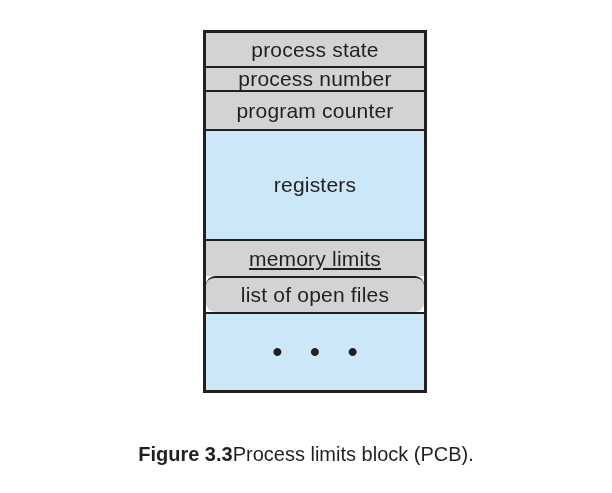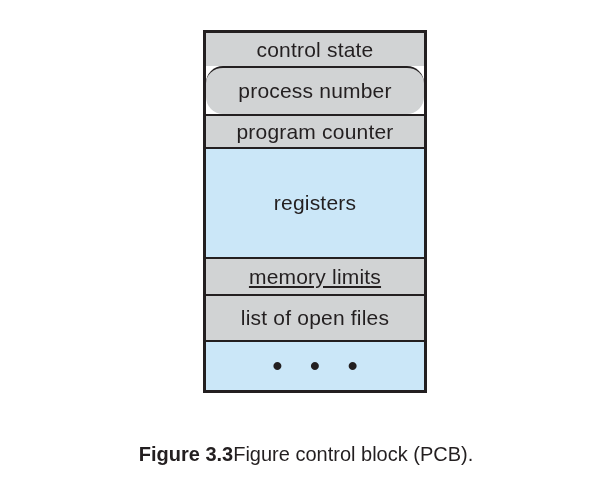--- a/index.html
+++ b/index.html
@@ -35,25 +35,25 @@
     font-size: 21px;
     letter-spacing: 0.2px;
     color: #231f20;
   }
   .pcb-row + .pcb-row {
     border-top: 2px solid #231f20;
   }
   .fill-gray { background: #d1d3d4; }
   .fill-blue { background: #cbe7f8; }
   .row-1 { height: 33px; }
-  .row-2 { height: 48px; border-radius: 17px; }
-  .row-3 { height: 33px; }
+  .row-2 { height: 24px; }
+  .row-3 { height: 39px; }
   .row-4 { height: 110px; }
   .row-5 { height: 37px; text-decoration: underline; }
-  .row-6 { height: 46px; }
+  .row-6 { height: 36px; border-radius: 9px; }
   .row-7 { flex: 1; }
   .dots {
     font-size: 28px;
     font-weight: bold;
     letter-spacing: 10px;
     padding-left: 10px; 
   }
   .caption {
     position: absolute;
     left: 0;
@@ -67,21 +67,21 @@
     font-weight: bold;
   }
 </style>
 </head>
 <body>
 
 <div class="page">
 
   <div class="pcb-box">
     <div class="pcb-row row-1 fill-gray">
-      <span>control state</span>
+      <span>process state</span>
     </div>
     <div class="pcb-row row-2 fill-gray">
       <span>process number</span>
     </div>
     <div class="pcb-row row-3 fill-gray">
       <span>program counter</span>
     </div>
     <div class="pcb-row row-4 fill-blue">
       <span>registers</span>
     </div>
@@ -90,16 +90,16 @@
     </div>
     <div class="pcb-row row-6 fill-gray">
       <span>list of open files</span>
     </div>
     <div class="pcb-row row-7 fill-blue">
       <span class="dots">• • •</span>
     </div>
   </div>
 
   <div class="caption">
-    <span class="caption-label">Figure 3.3</span><span>Figure control block (PCB).</span>
+    <span class="caption-label">Figure 3.3</span><span>Process limits block (PCB).</span>
   </div>
 
 </div>
 
 </body></html>

